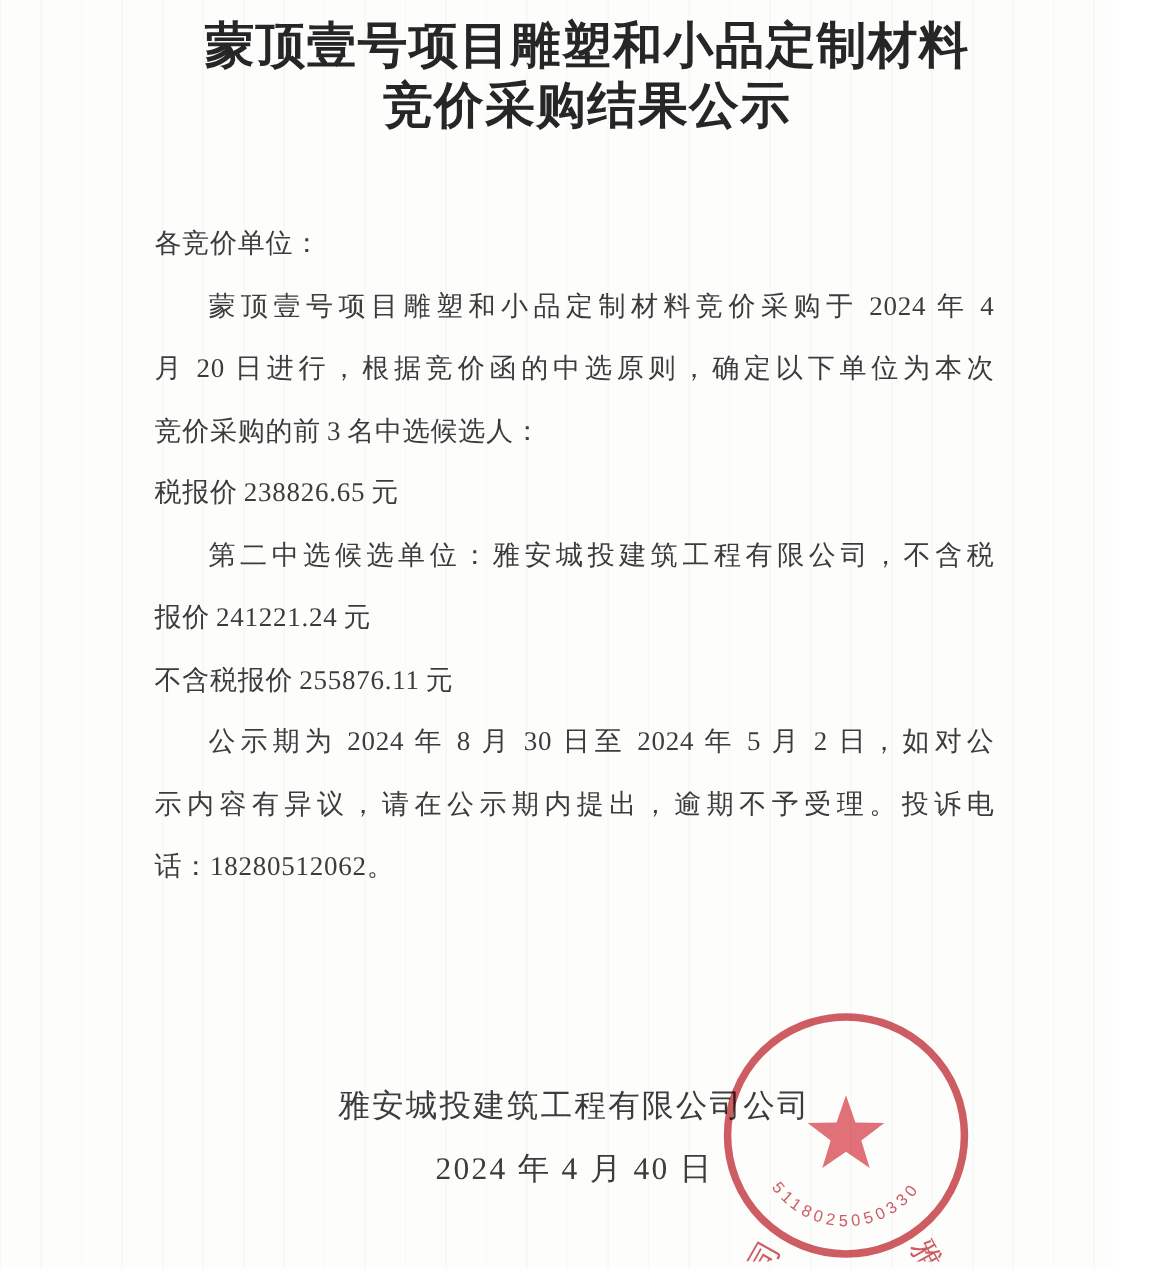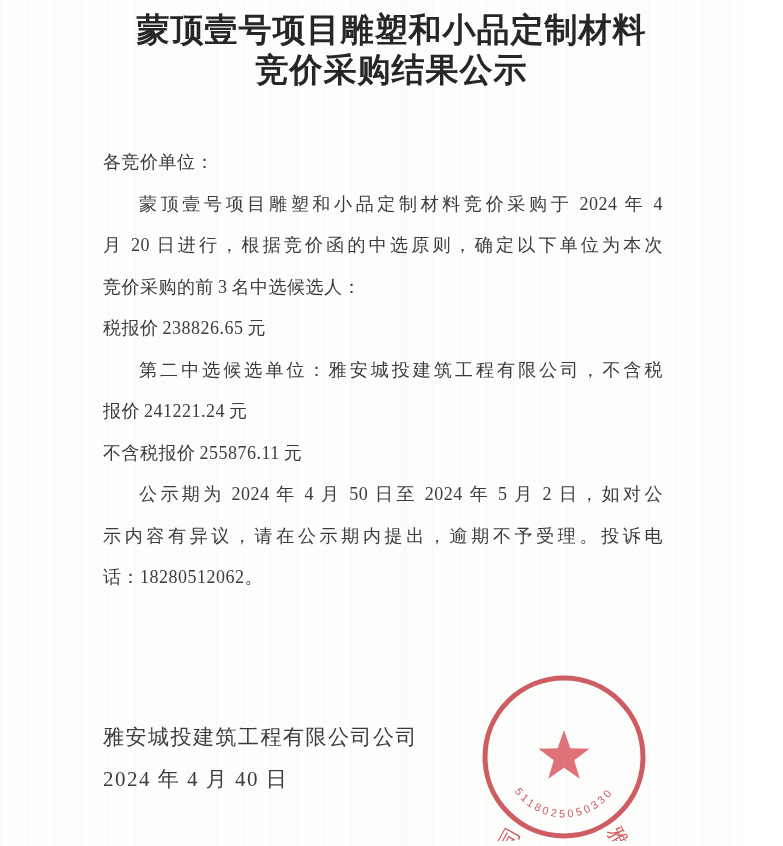--- a/index.html
+++ b/index.html
@@ -40,21 +40,21 @@
     letter-spacing:0.5px;
     word-spacing:-1px;
   }
   .ln{white-space:normal;}
   .ln.just{text-align:justify;text-align-last:justify;}
   .ln.ind{text-indent:2em;}
   .signature{
     position:absolute;
     left:103px;top:716px;
     width:560px;
-    text-align:left;
+    text-align:center;
     color:#3c3c3c;
     font-size:21px;
     line-height:42px;
     letter-spacing:1.5px;
   }
   .sig-line{display:block;}
   .stamp{
     position:absolute;
     left:480px;top:673px;
     width:168px;height:168px;
@@ -77,21 +77,21 @@
 
   <div class="content">
     <div class="ln">各竞价单位：</div>
     <div class="ln ind just">蒙顶壹号项目雕塑和小品定制材料竞价采购于 2024 年 4</div>
     <div class="ln just">月 20 日进行，根据竞价函的中选原则，确定以下单位为本次</div>
     <div class="ln">竞价采购的前 3 名中选候选人：</div>
     <div class="ln">税报价 238826.65 元</div>
     <div class="ln ind just">第二中选候选单位：雅安城投建筑工程有限公司，不含税</div>
     <div class="ln">报价 241221.24 元</div>
     <div class="ln">不含税报价 255876.11 元</div>
-    <div class="ln ind just">公示期为 2024 年 4 月 50 日至 2024 年 5 月 2 日，如对公</div>
+    <div class="ln ind just">公示期为 2024 年 8 月 30 日至 2024 年 5 月 2 日，如对公</div>
     <div class="ln just">示内容有异议，请在公示期内提出，逾期不予受理。投诉电</div>
     <div class="ln">话：18280512062。</div>
   </div>
 
   <div class="signature">
     <span class="sig-line">雅安城投建筑工程有限公司公司</span>
     <span class="sig-line">2024 年 4 月 40 日</span>
   </div>
 
   <svg class="stamp" viewBox="0 0 200 200" aria-hidden="true">

